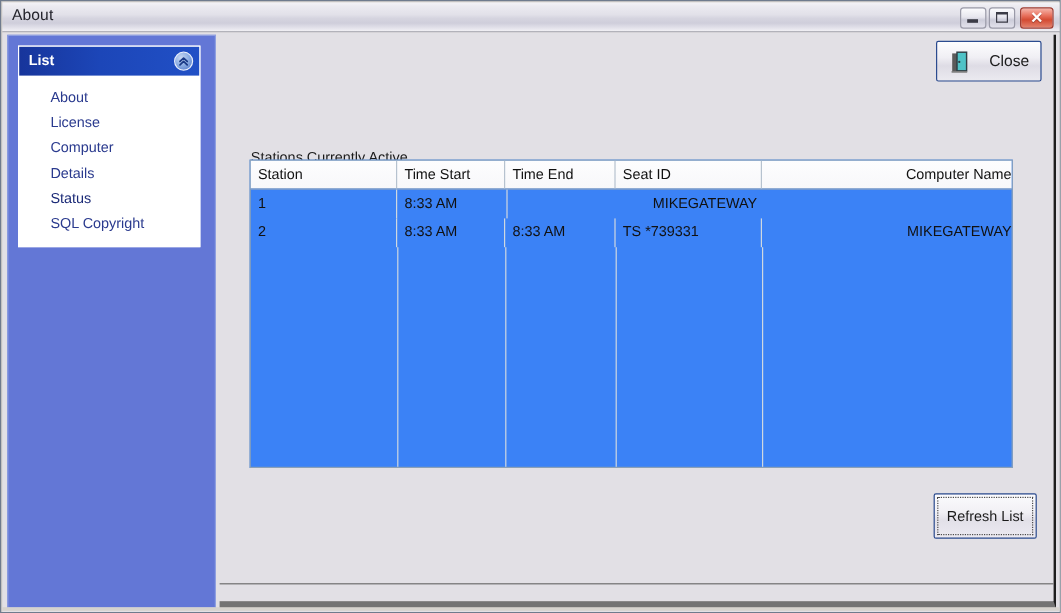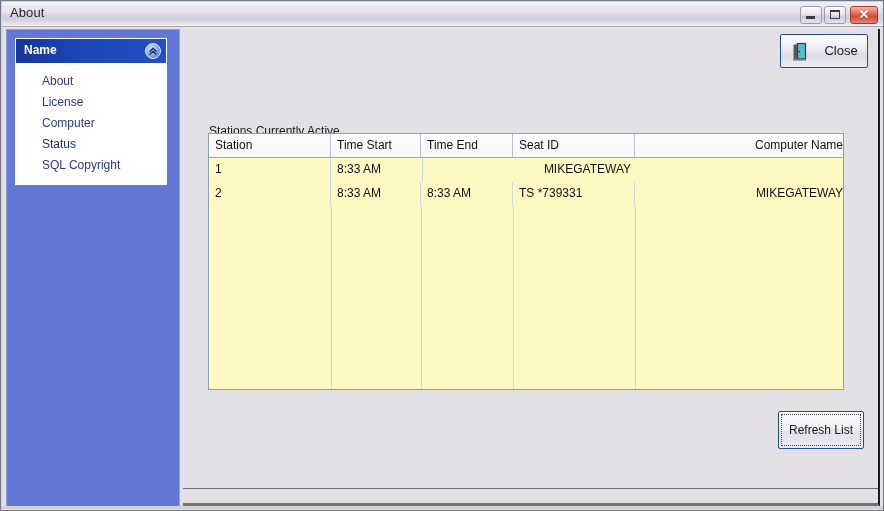--- a/index.html
+++ b/index.html
@@ -175,21 +175,21 @@
   
   #content {
     position: absolute;
     left: 181px;
     top: 2px;
     width: 697px;
     height: 478px;
     box-sizing: border-box;
     background: #e2e0e5;
     border-right: 2px solid #1d1d1d;
-    border-bottom: 4px solid #737373;
+    border-bottom: 6px solid #737373;
   }
 
   
   #close-button {
     position: absolute;
     right: 10px;
     top: 5px;
     width: 88px;
     height: 34px;
     box-sizing: border-box;
@@ -227,21 +227,21 @@
   }
 
   
   #grid {
     position: absolute;
     left: 25px;
     top: 104px;
     width: 636px;
     height: 257px;
     box-sizing: border-box;
-    background: #fef9c3;
+    background: #3b82f6;
     border: 1px solid #8ba0b6;
   }
   #grid-header {
     display: flex;
     height: 24px;
     background: linear-gradient(to bottom, #fdfdfe 0%, #f8f8fa 100%);
     border-bottom: 1px solid #97a9bd;
     box-sizing: border-box;
   }
   .gh-cell {
@@ -350,33 +350,34 @@
       <span class="wb-close-glyph">✕</span>
     </div>
   </div>
 
   <div id="client">
 
     <div id="sidebar">
       <div id="taskpanel">
 
         <div id="taskpanel-header">
-          <span id="taskpanel-title">Name</span>
+          <span id="taskpanel-title">List</span>
           <div id="collapse-btn">
             <svg width="14" height="14" viewBox="0 0 14 14">
               <path d="M4 7.2 L7 4.4 L10 7.2" fill="none" stroke="#1b3a86" stroke-width="1.5" stroke-linecap="round" stroke-linejoin="round"></path>
               <path d="M4 10 L7 7.2 L10 10" fill="none" stroke="#1b3a86" stroke-width="1.5" stroke-linecap="round" stroke-linejoin="round"></path>
             </svg>
           </div>
         </div>
 
         <div id="taskpanel-body">
           <span class="task-item">About</span>
           <span class="task-item">License</span>
           <span class="task-item">Computer</span>
+          <span class="task-item">Details</span>
           <span class="task-item selected">Status</span>
           <span class="task-item">SQL Copyright</span>
         </div>
 
       </div>
     </div>
 
     <div id="content">
 
       <div id="close-button">

